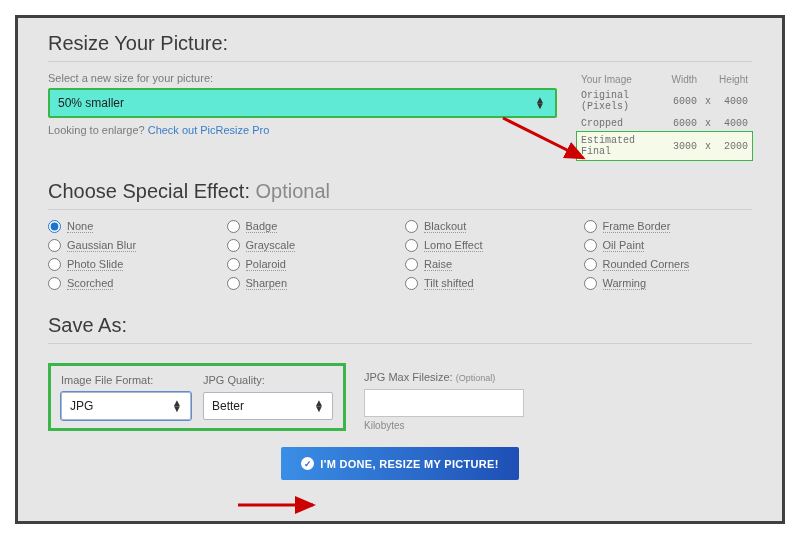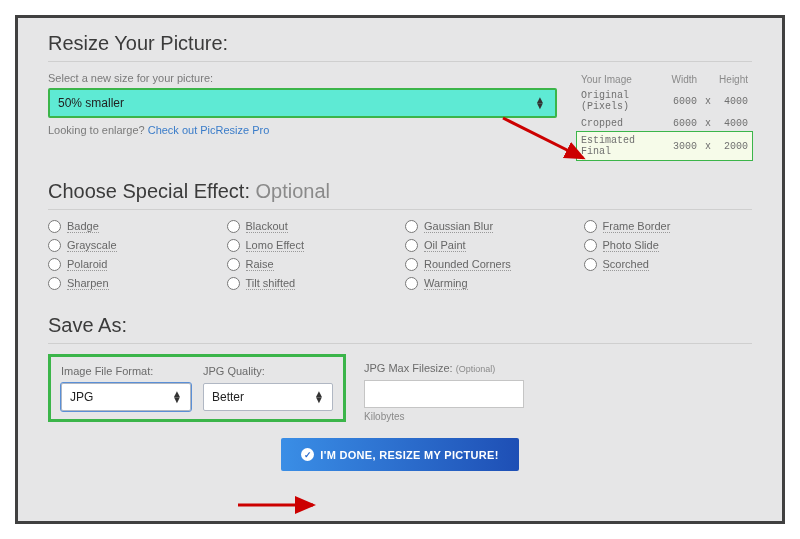--- a/index.html
+++ b/index.html
@@ -21,21 +21,21 @@
 .dim-table th { font-weight: 400; text-align: left; padding: 2px 4px; color: #8a8a8a; }
 .dim-table td { padding: 3px 4px; font-family: Liberation Mono, monospace; }
 .dim-table .num { text-align: right; }
 .dim-table .x { text-align: center; width: 10px; }
 .dim-table tr.est { outline: 1px solid #3bb54a; background: #f6fbe9; }
 .effects { display: grid; grid-template-columns: repeat(4, 1fr); gap: 6px 10px; margin-top: 6px; }
 .effect { display: flex; align-items: center; gap: 6px; font-size: 11px; color: #666; }
 .effect input { accent-color: #1e73cc; }
 .effect label { border-bottom: 1px dotted #999; cursor: pointer; }
 .saveas-row { display: flex; gap: 18px; align-items: flex-end; margin-top: 4px; }
-.save-box { border: 3px solid #3bb54a; padding: 8px 10px; display: flex; gap: 12px; }
+.save-box { border: 3px solid #3bb54a; padding: 8px 10px; display: flex; gap: 12px; margin-top: 9px; }
 .save-field { display: flex; flex-direction: column; }
 .save-field .lbl { font-size: 11px; color: #6b6b6b; margin-bottom: 6px; }
 .dd { position: relative; background: #fff; border: 1px solid #b0b7c3; border-radius: 2px; height: 28px; width: 130px; display: flex; align-items: center; padding: 0 8px; font-size: 12px; color: #222; }
 .dd.blue { outline: 1px solid #5a8fd6; }
 .dd .arr { position: absolute; right: 8px; font-size: 10px; line-height: 6px; color: #333; }
 .maxfs .lbl { font-size: 11px; color: #6b6b6b; margin-bottom: 6px; }
 .maxfs .opt2 { font-size: 9px; color: #8a8a8a; }
 .maxfs input { background: #fff; border: 1px solid #c5c5c5; height: 28px; width: 160px; padding: 0 6px; font-size: 12px; }
 .maxfs .kb { font-size: 10px; color: #8a8a8a; margin-top: 3px; }
 .done-btn { margin: 16px auto 0 auto; display: flex; align-items: center; justify-content: center; gap: 6px; background: linear-gradient(90deg,#3a8ee6,#1e4fb5); color: #fff; font-size: 11px; font-weight: bold; padding: 10px 20px; border: none; border-radius: 2px; cursor: pointer; letter-spacing: .3px; }
@@ -95,34 +95,38 @@
     </div>
   </div>
 
   <div class="section2">
     <div class="section-title">
       <span>Choose Special Effect:</span> <span class="opt">Optional</span>
     </div>
     <hr class="rule">
     <div class="effects" id="effects-grid">
         <div class="effect">
+          <input type="radio" name="fx" checked="" style="">
+          <label>None</label>
+        </div>
+        <div class="effect">
           <input type="radio" name="fx" style="">
           <label>Badge</label>
         </div>
         <div class="effect">
           <input type="radio" name="fx" style="">
           <label>Blackout</label>
         </div>
         <div class="effect">
           <input type="radio" name="fx" style="">
+          <label>Frame Border</label>
+        </div>
+        <div class="effect">
+          <input type="radio" name="fx" style="">
           <label>Gaussian Blur</label>
-        </div>
-        <div class="effect">
-          <input type="radio" name="fx" style="">
-          <label>Frame Border</label>
         </div>
         <div class="effect">
           <input type="radio" name="fx" style="">
           <label>Grayscale</label>
         </div>
         <div class="effect">
           <input type="radio" name="fx" style="">
           <label>Lomo Effect</label>
         </div>
         <div class="effect">

